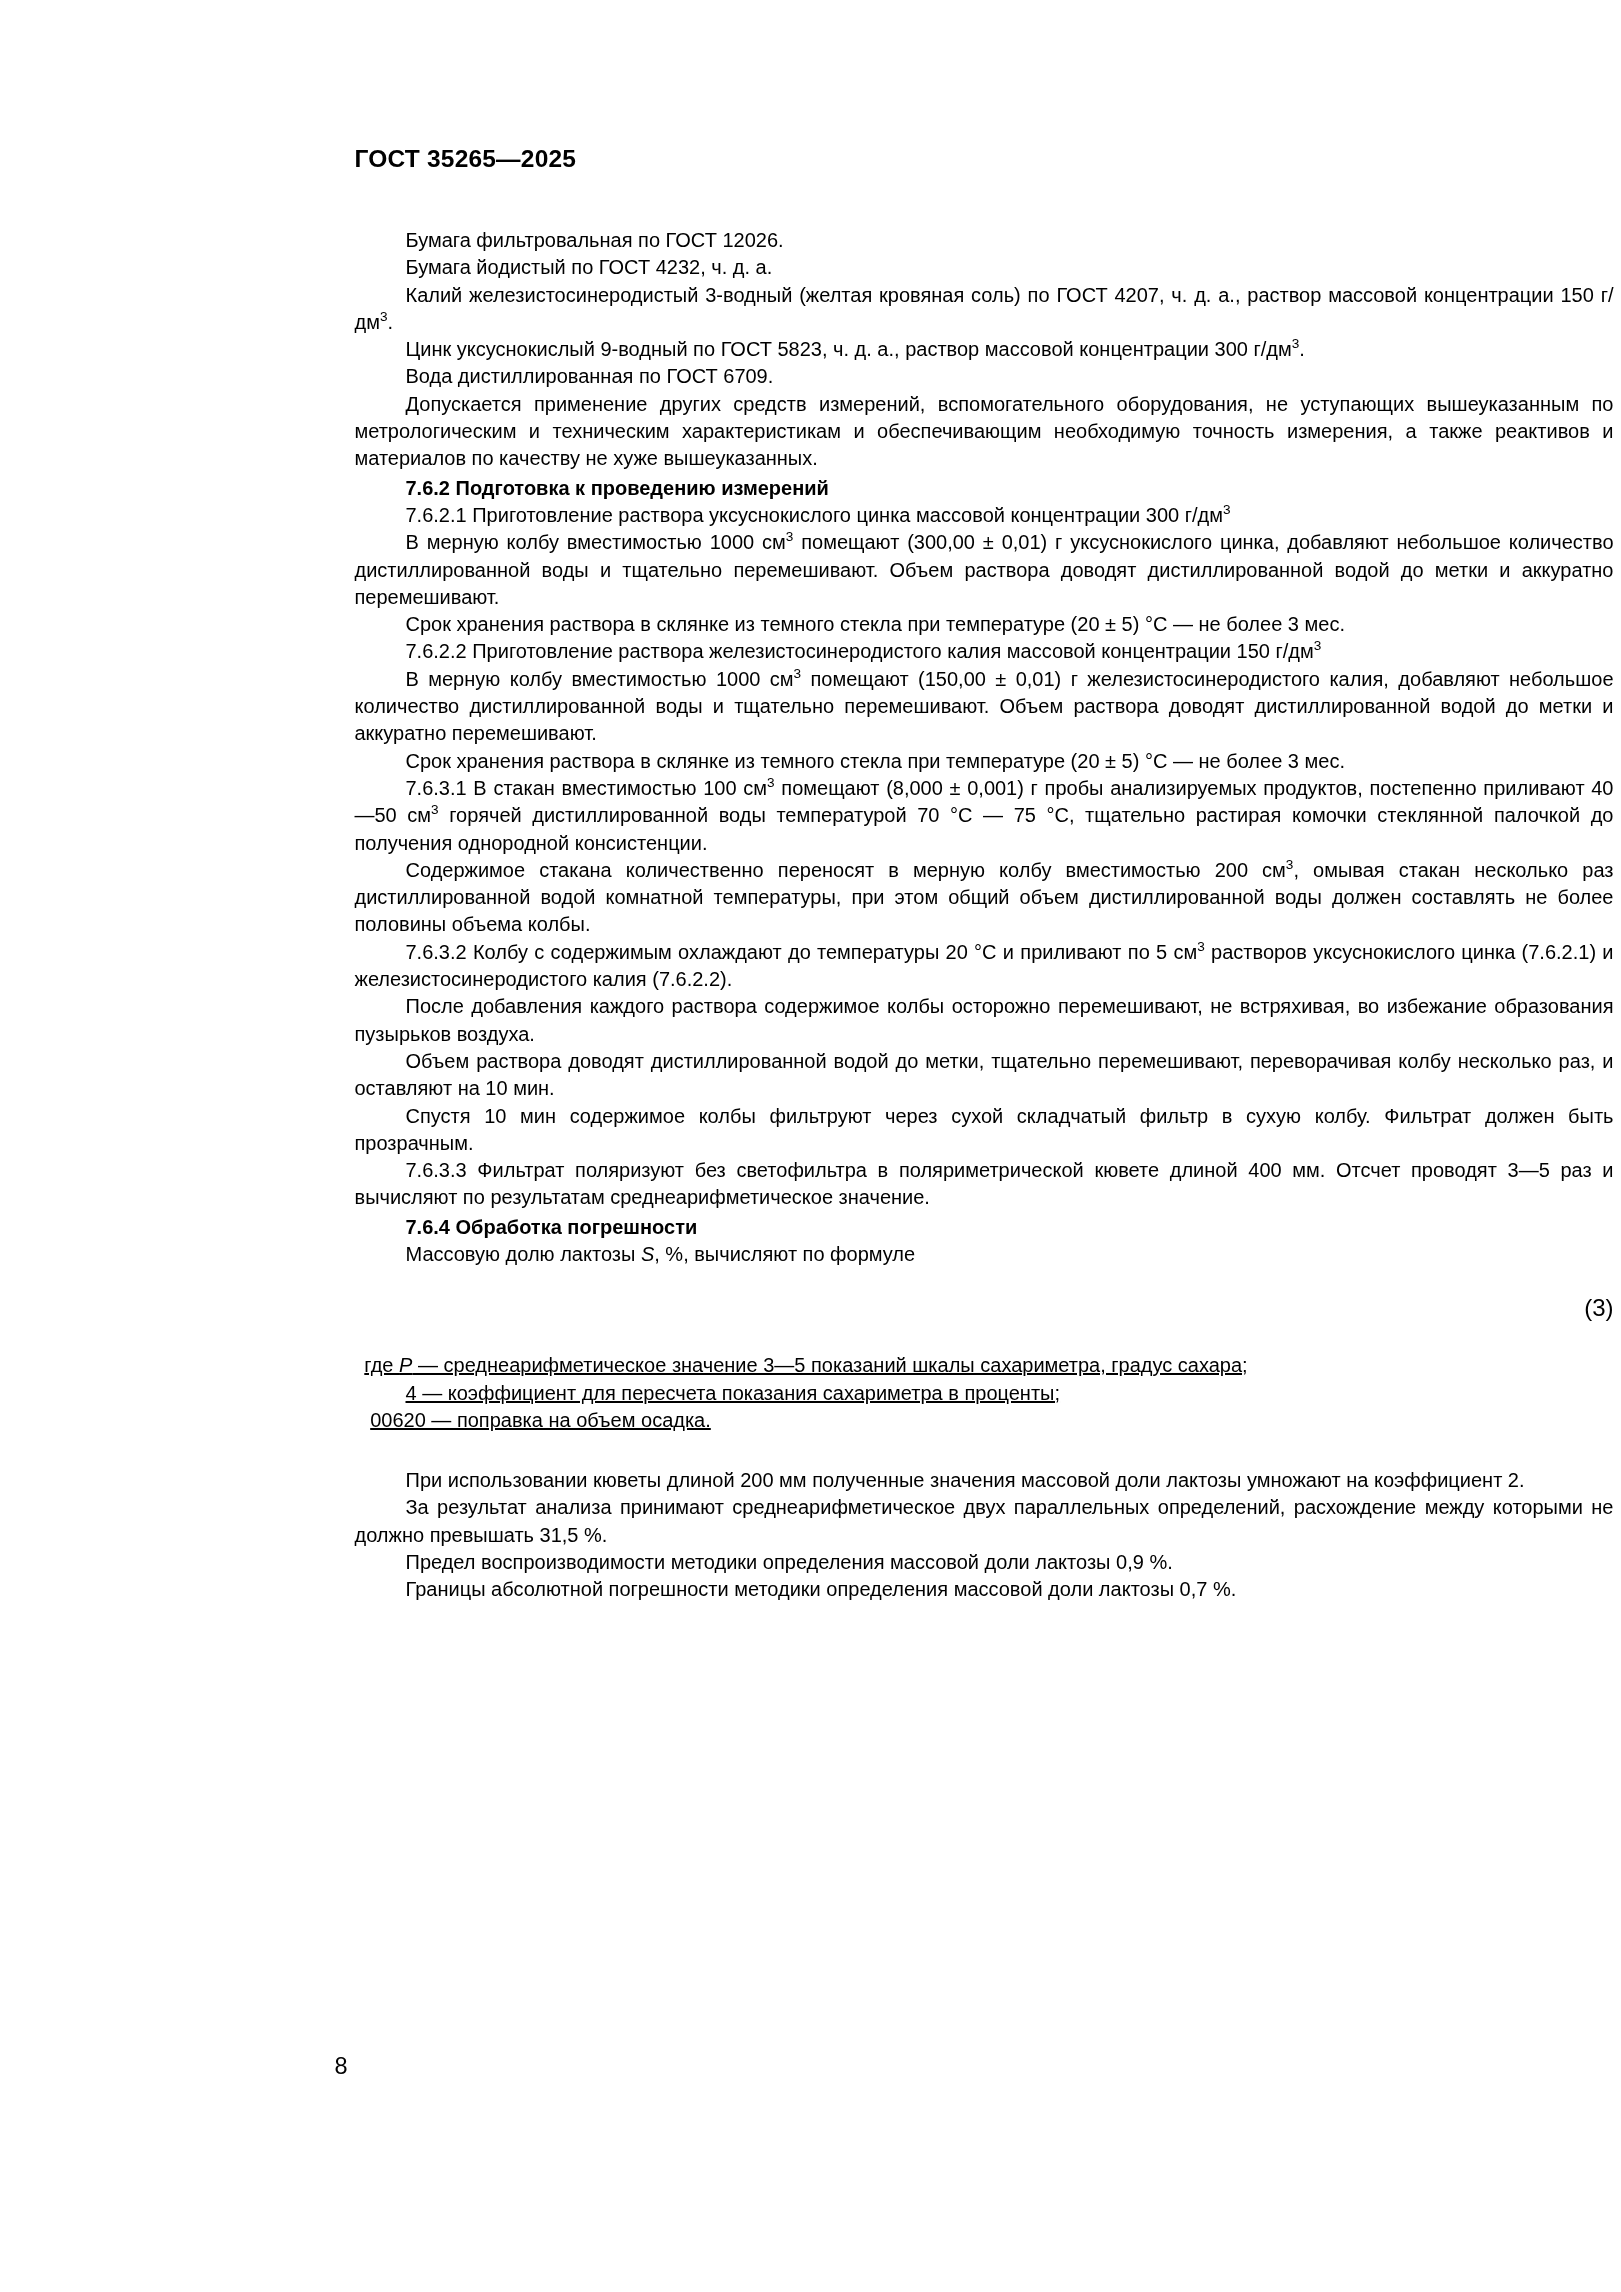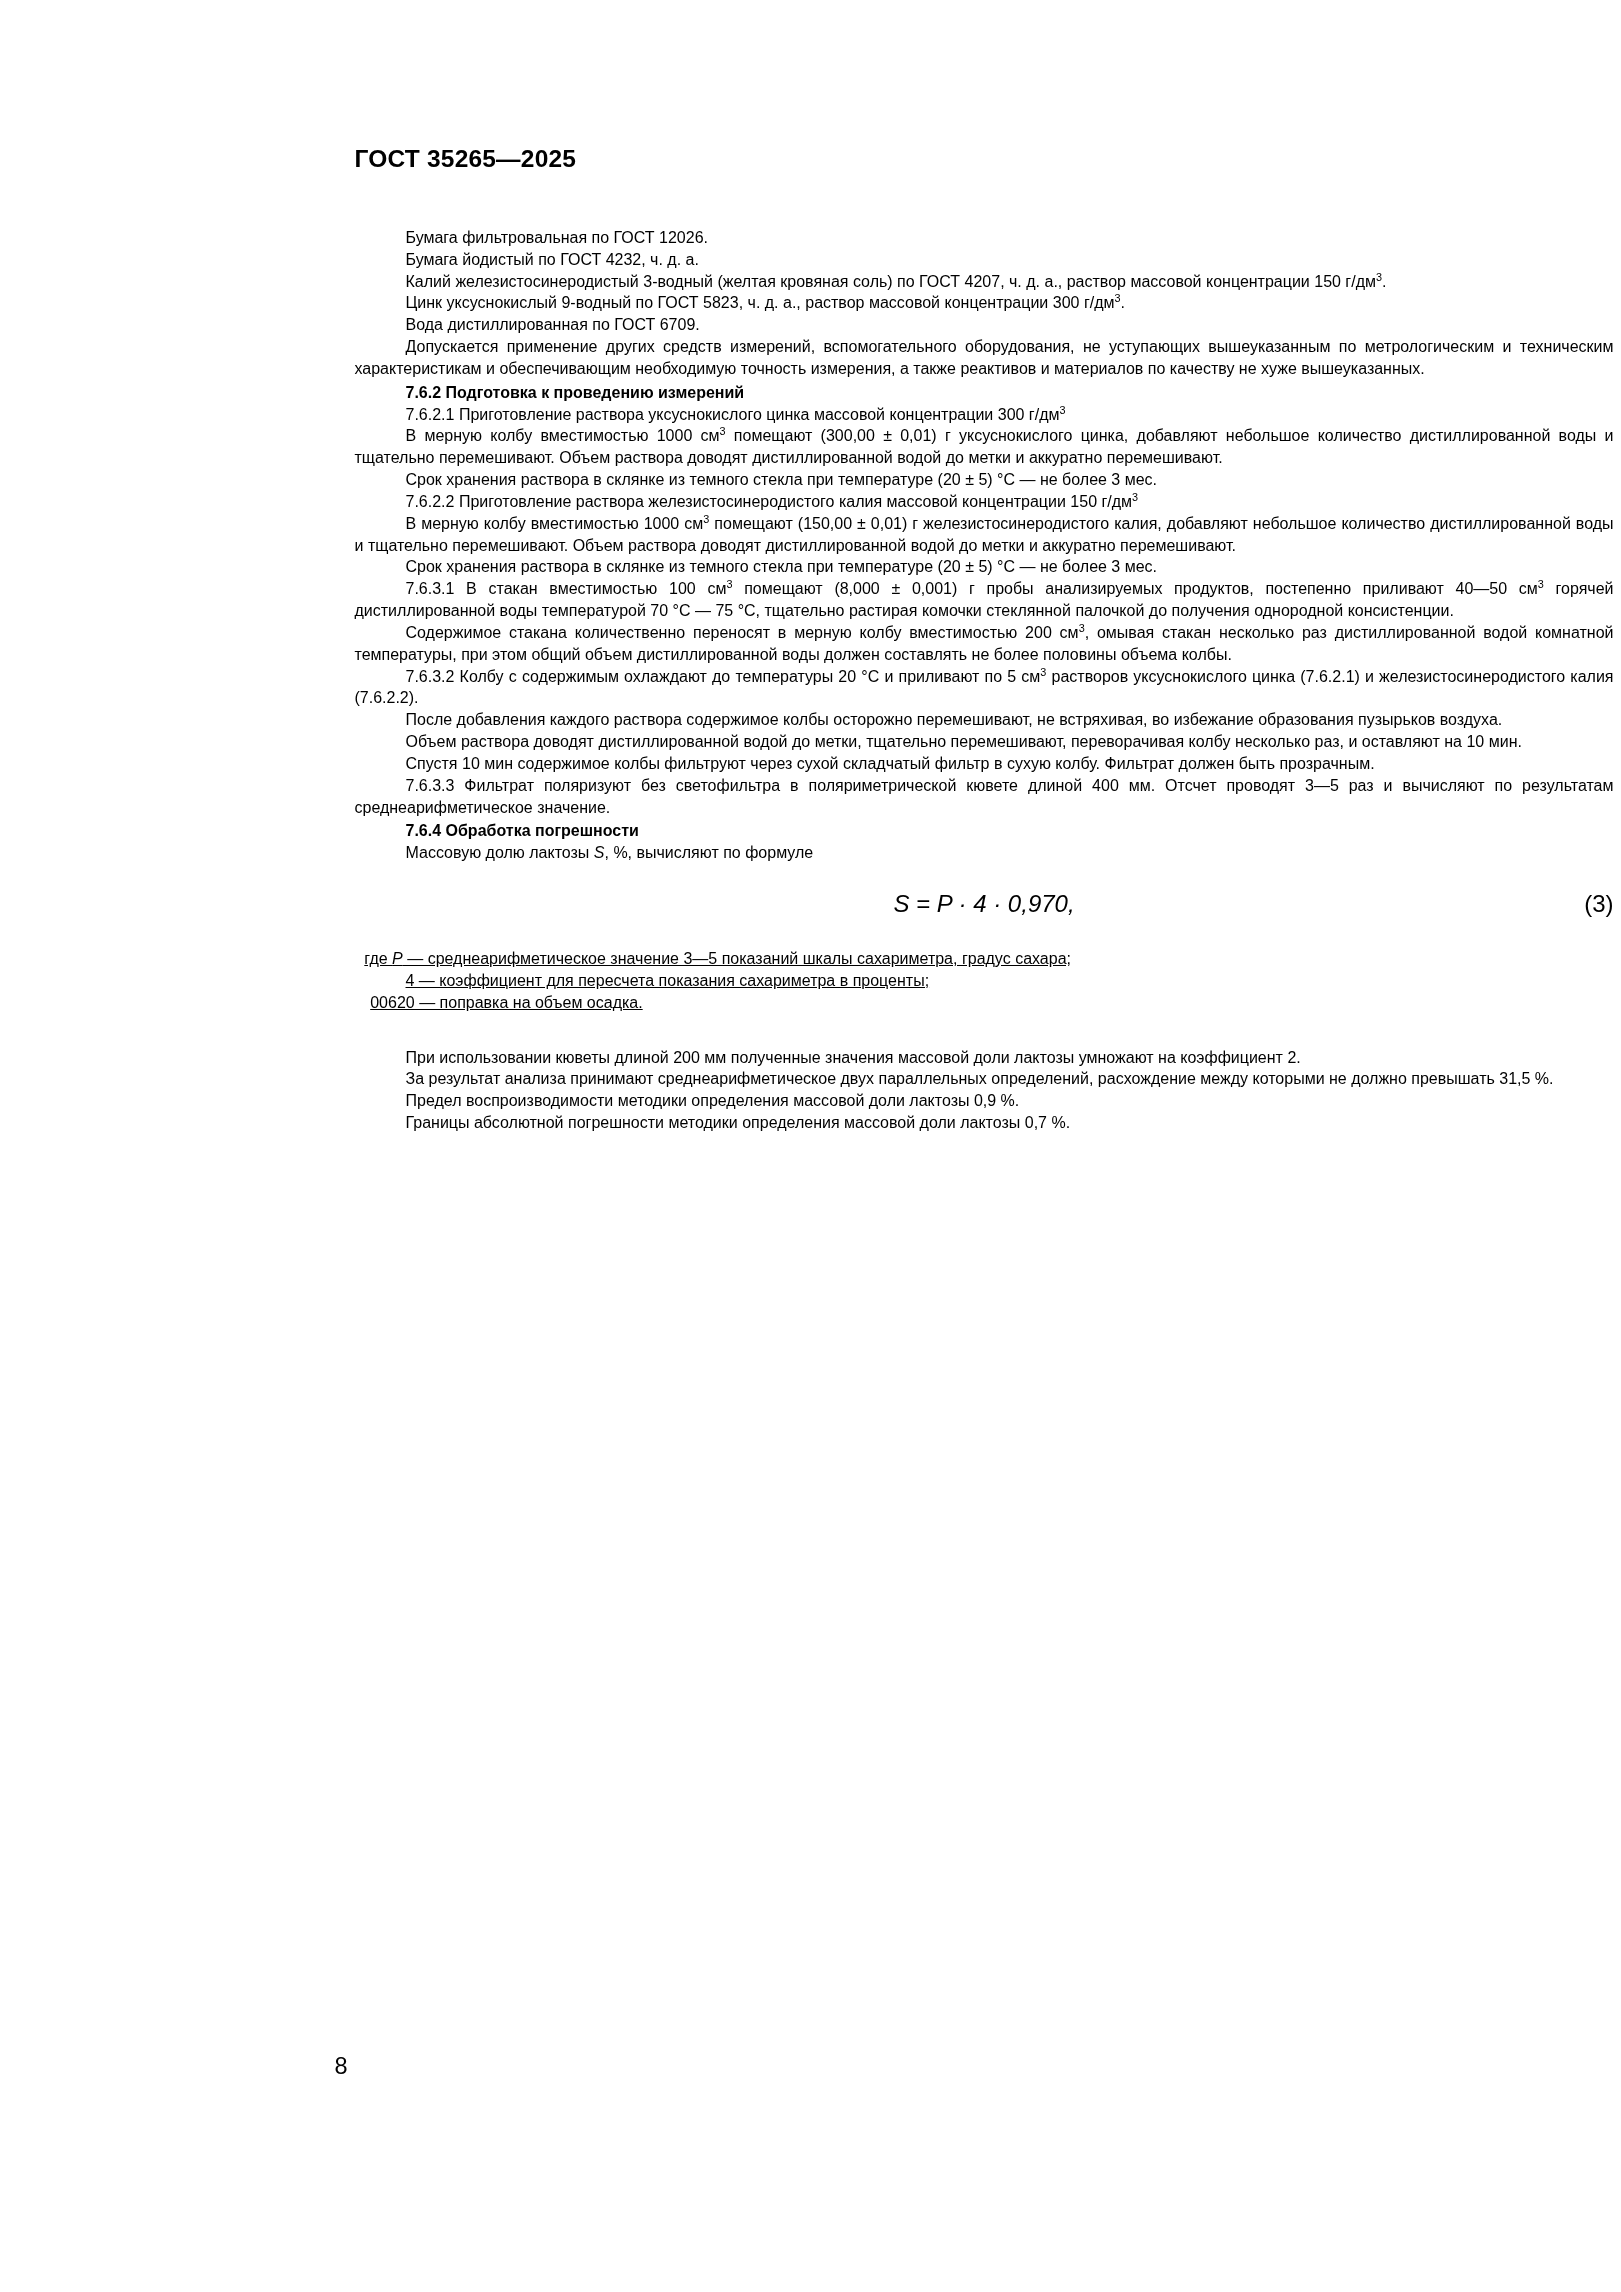--- a/index.html
+++ b/index.html
@@ -26,21 +26,21 @@
     width: 1259px;
   }
   .header {
     font-size: 24.5px;
     font-weight: bold;
     letter-spacing: 0.2px;
     margin-bottom: 54px;
   }
   p {
     margin: 0;
-    font-size: 16px;
+    font-size: 20px;
     line-height: 1.365;
     text-align: justify;
     text-justify: inter-word;
     hyphens: manual;
   }
   p.indent {
     text-indent: 51px;
   }
   .sub {
     font-weight: bold;
@@ -125,21 +125,20 @@
       <p class="indent">Объем раствора доводят дистиллированной водой до метки, тщательно перемешивают, переворачивая колбу несколько раз, и оставляют на 10 мин.</p>
       <p class="indent">Спустя 10 мин содержимое колбы фильтруют через сухой складчатый фильтр в сухую колбу. Фильтрат должен быть прозрачным.</p>
       <p class="indent">7.6.3.3 Фильтрат поляризуют без светофильтра в поляриметрической кювете длиной 400 мм. Отсчет проводят 3—5 раз и вычисляют по результатам среднеарифметическое значение.</p>
 
       <p class="sub">7.6.4 Обработка погрешности</p>
 
       <p class="indent">Массовую долю лактозы <span class="italic">S</span>, %, вычисляют по формуле</p>
     </div>
 
     <div class="formula-row">
-      <div class="formula">S = P · 4 · 0,970,</div>
       <div class="formula-num">(3)</div>
     </div>
 
     <div class="legend">
       <p class="legend-line l1">где <span class="italic">P</span> — среднеарифметическое значение 3—5 показаний шкалы сахариметра, градус сахара;</p>
       <p class="legend-line l2">4 — коэффициент для пересчета показания сахариметра в проценты;</p>
       <p class="legend-line l3">00620 — поправка на объем осадка.</p>
     </div>
 
     <div class="bigger-gap"></div>

